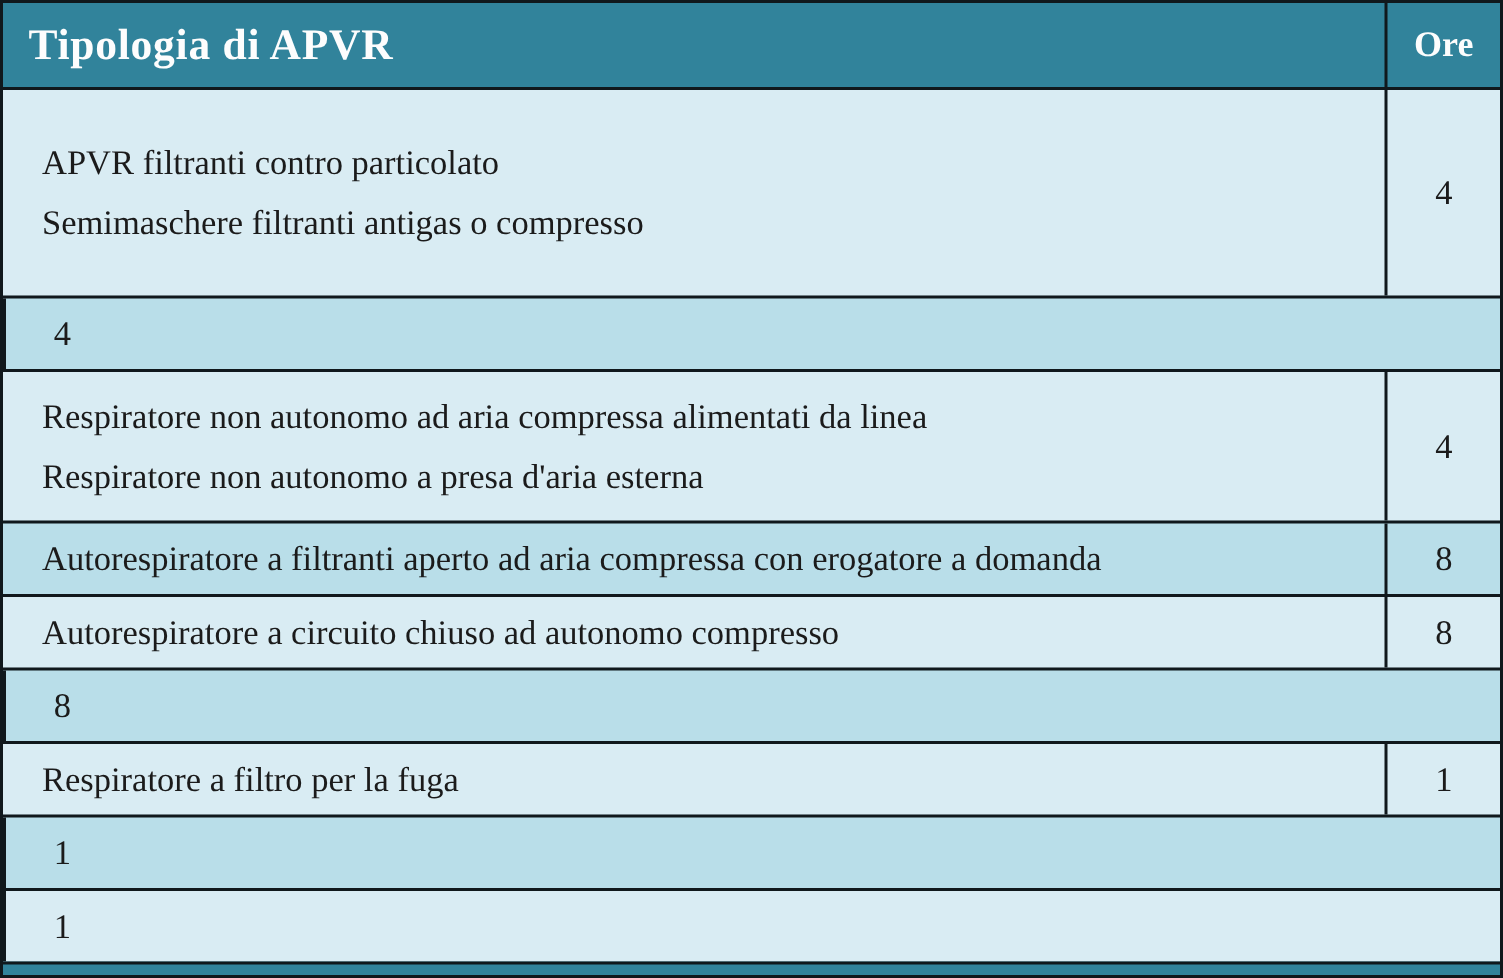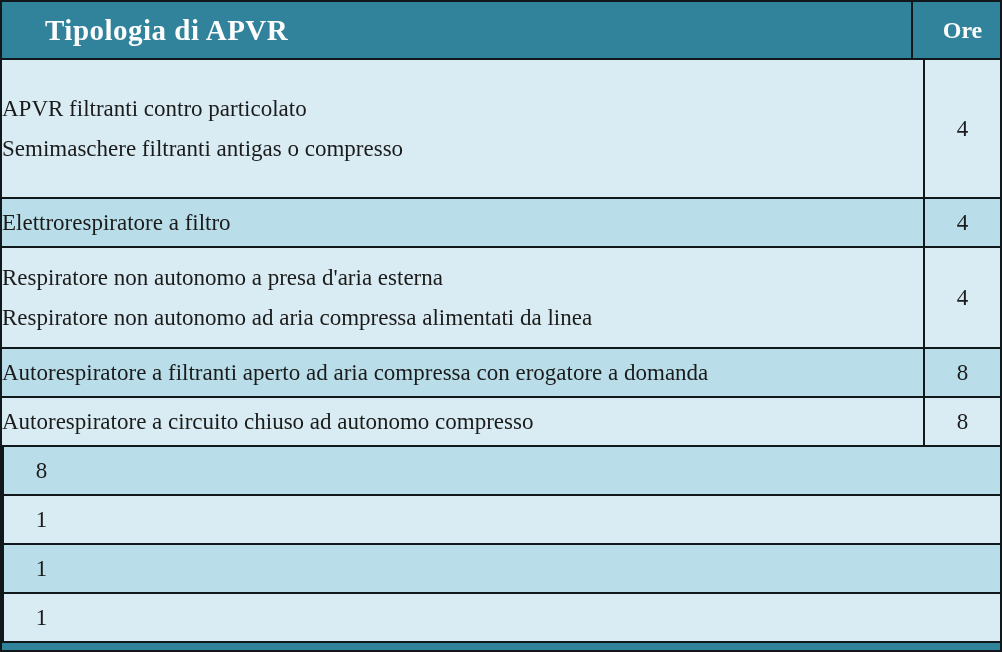--- a/index.html
+++ b/index.html
@@ -26,38 +26,38 @@
     height: 56px;
     background: var(--header-bg, #31839B);
     color: var(--header-text, #FDFDFD);
     font-weight: bold;
   }
   .label-cell {
     flex: 1;
     display: flex;
     flex-direction: column;
     justify-content: center;
+    padding-left: 26px;
     padding-right: 8px;
   }
   .header-row .label-cell {
-    padding-left: 43px;
+    padding-left: 17px;
     font-size: 29px;
     letter-spacing: 0.5px;
   }
   .ore-cell {
     width: 75px;
     flex-shrink: 0;
     border-left: 2px solid var(--border, #10181c);
     display: flex;
     align-items: center;
     justify-content: center;
   }
   .header-row .ore-cell {
     font-size: 24px;
-    padding-left: 12px;
   }
   .body-row {
     border-top: 2px solid var(--border, #10181c);
     color: var(--body-text, #1b1b1b);
     font-size: 23px;
   }
   .body-row .ore-cell {
     font-size: 23px;
   }
   .line {
@@ -86,48 +86,48 @@
   </div>
   <div>
       <div class="row body-row row-light lines-3">
     <div class="label-cell">
           <div class="line">APVR filtranti contro particolato</div>
           <div class="line">Semimaschere filtranti antigas o compresso</div>
         </div>
     <div class="ore-cell">4</div>
   </div>
       <div class="row body-row row-dark lines-1">
-    <div class="label-cell">
-          <div class="line">Elettrorespiratore a filtro</div>
-        </div>
     <div class="ore-cell">4</div>
   </div>
       <div class="row body-row row-light lines-2">
     <div class="label-cell">
+          <div class="line">Respiratore non autonomo ad aria compressa alimentati da linea</div>
           <div class="line">Respiratore non autonomo a presa d'aria esterna</div>
-          <div class="line">Respiratore non autonomo ad aria compressa alimentati da linea</div>
         </div>
     <div class="ore-cell">4</div>
   </div>
       <div class="row body-row row-dark lines-1">
     <div class="label-cell">
           <div class="line">Autorespiratore a filtranti aperto ad aria compressa con erogatore a domanda</div>
         </div>
     <div class="ore-cell">8</div>
   </div>
       <div class="row body-row row-light lines-1">
     <div class="label-cell">
           <div class="line">Autorespiratore a circuito chiuso ad autonomo compresso</div>
         </div>
     <div class="ore-cell">8</div>
   </div>
       <div class="row body-row row-dark lines-1">
     <div class="ore-cell">8</div>
   </div>
       <div class="row body-row row-light lines-1">
+    <div class="label-cell">
+          <div class="line">Respiratore a filtro per la fuga</div>
+        </div>
     <div class="ore-cell">1</div>
   </div>
       <div class="row body-row row-dark lines-1">
     <div class="ore-cell">1</div>
   </div>
       <div class="row body-row row-light lines-1">
     <div class="ore-cell">1</div>
   </div>
     </div>
   <div class="footer-bar"></div>

